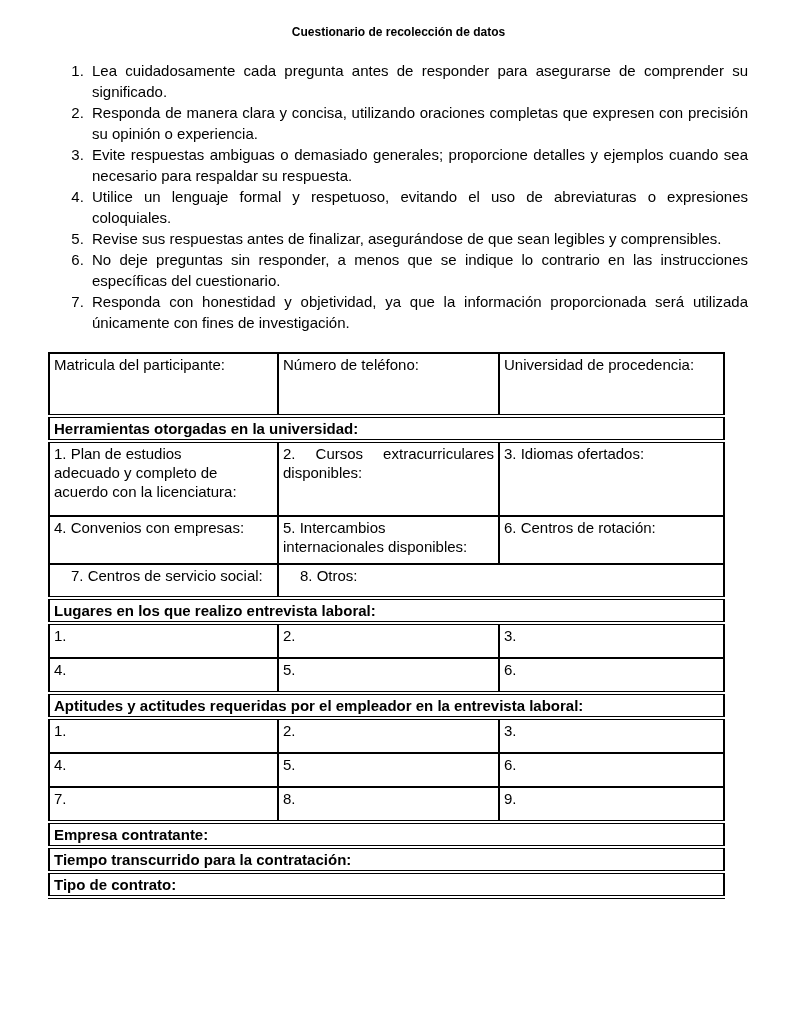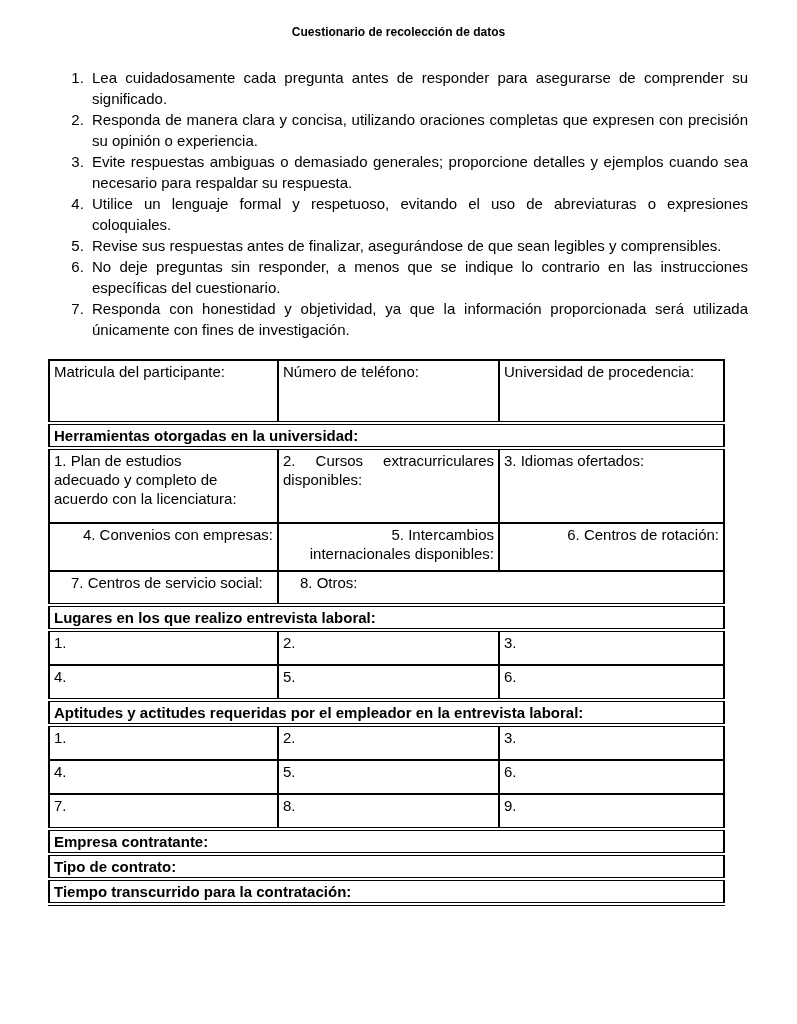--- a/index.html
+++ b/index.html
@@ -20,21 +20,21 @@
     line-height: 17px;
     font-weight: bold;
     text-align: center;
   }
   .instructions-label {
     margin: 24px 0 0 50px;
     font-size: 15px;
     line-height: 16px;
   }
   ol.instructions-list {
-    margin: 26px 49px 0 50px;
+    margin: 19px 49px 0 50px;
     padding-left: 38px;
     font-size: 15px;
     line-height: 21px;
     text-align: justify;
   }
   ol.instructions-list li {
     padding-left: 4px;
   }
   table.q-table {
     margin: 19px 0 0 48px;
@@ -54,21 +54,21 @@
     border-top: 4px double #000000;
     border-bottom: 4px double #000000;
     font-weight: bold;
     border-radius: 6px;
   }
   td.pre { white-space: pre-line; }
   td.justify { text-align: justify; }
   
   tr.row-participant td { height: 58px; }
   tr.row-tools-1 td     { height: 70px; }
-  tr.row-tools-2 td     { height: 44px; text-align: right; }
+  tr.row-tools-2 td     { height: 44px; }
   tr.row-tools-3 td     { height: 29px; padding-left: 21px; }
   tr.row-numbers td     { height: 30px; }
   tr.row-note td        { height: 55px; }
 </style>
 </head>
 <body>
 
 <div>
 
   <h1 class="doc-title">Cuestionario de recolección de datos</h1>
@@ -148,21 +148,21 @@
       <tr class="row-numbers">
         <td>7.</td>
         <td>8.</td>
         <td>9.</td>
       </tr>
 
       <tr class="section-row">
         <td colspan="3">Empresa contratante:</td>
       </tr>
       <tr class="section-row">
-        <td colspan="3">Tipo de contrato:</td>
+        <td colspan="3">Tiempo transcurrido para la contratación:</td>
       </tr>
       <tr class="section-row">
-        <td colspan="3">Tiempo transcurrido para la contratación:</td>
+        <td colspan="3">Tipo de contrato:</td>
       </tr>
     </tbody>
   </table>
 
 </div>
 
 </body></html>

